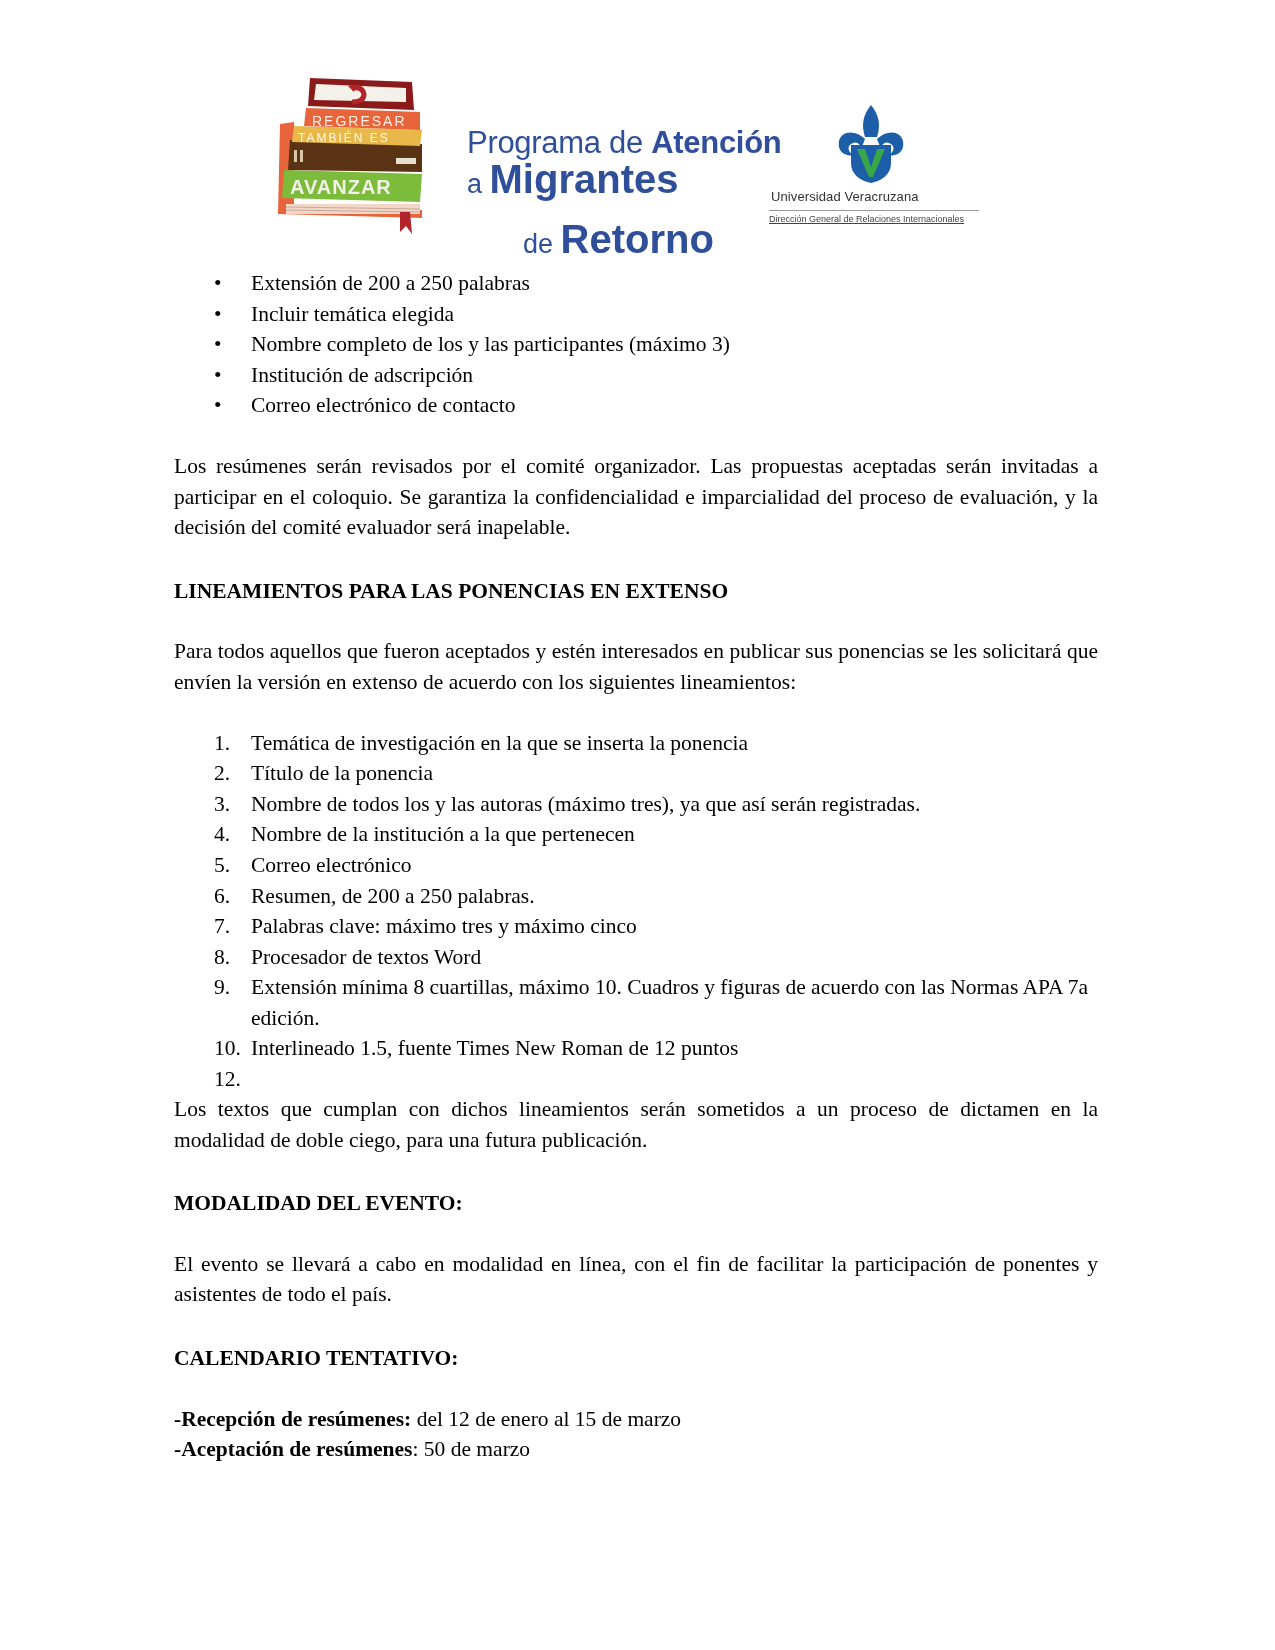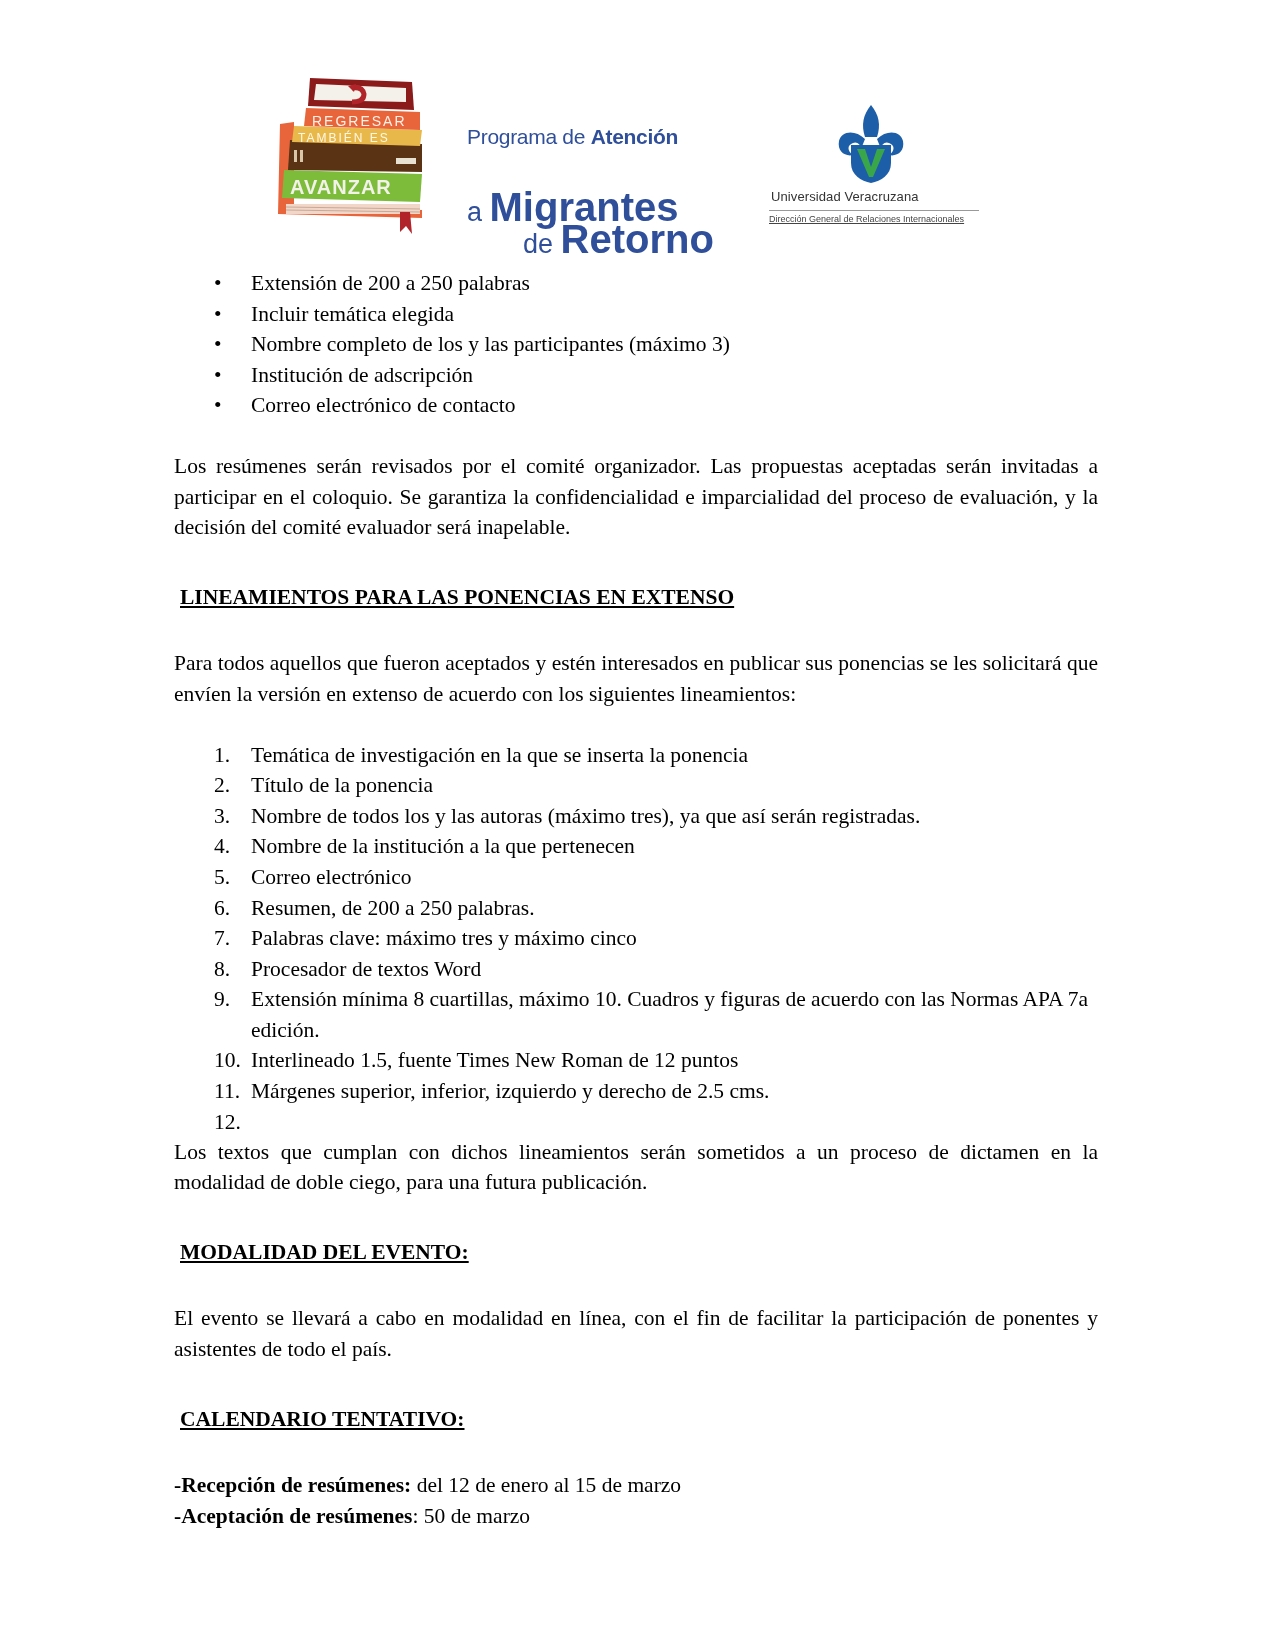--- a/index.html
+++ b/index.html
@@ -2,41 +2,41 @@
 <html><head>
 <meta charset="utf-8">
 <style>
   html, body { margin: 0; padding: 0; background: #ffffff; }
   body { width: 1275px; height: 1650px; position: relative; overflow: hidden;
          font-family: "Liberation Serif", "DejaVu Serif", serif; color: #000; }
   .header { position: absolute; left: 0; top: 0; width: 1275px; height: 250px; }
   .books { position: absolute; left: 272px; top: 76px; width: 158px; height: 160px; }
   .program { position: absolute; left: 467px; top: 125px; color: #2f4f9b;
              font-family: "Liberation Sans", "DejaVu Sans", sans-serif; }
-  .program .l1 { position: absolute; left: 0; top: 0; white-space: nowrap; font-size: 21px; letter-spacing: -0.3px; }
-  .program .l2 { position: absolute; left: 0; top: 32px; white-space: nowrap; font-size: 27px; margin-top: 28px; }
+  .program .l1 { position: absolute; left: 0; top: 0; white-space: nowrap; font-size: 31px; letter-spacing: -0.3px; }
+  .program .l2 { position: absolute; left: 0; top: 32px; white-space: nowrap; font-size: 27px; }
   .program .l2 b { font-size: 40px; }
   .program .l3 { position: absolute; left: 56px; top: 92px; white-space: nowrap; font-size: 27px; }
   .program .l3 b { font-size: 40px; }
   .program b { font-weight: bold; }
   .uv { position: absolute; left: 765px; top: 105px; width: 230px; height: 130px; }
   .uv-name { position: absolute; left: 6px; top: 84px; font-family: "Liberation Sans", "DejaVu Sans", sans-serif;
              font-size: 13px; color: #333; white-space: nowrap; letter-spacing: 0.1px; }
   .uv-line { position: absolute; left: 4px; top: 105px; width: 210px; height: 1px; background: #999; }
   .uv-sub { position: absolute; left: 4px; top: 109px; font-family: "Liberation Sans", "DejaVu Sans", sans-serif;
             font-size: 9px; color: #444; white-space: nowrap; text-decoration: underline; }
 
   .content { position: absolute; left: 174px; top: 268px; width: 924px; font-size: 21.5px; line-height: 30.6px; }
   ul.bullets { list-style: none; margin: 0; padding: 0; }
   ul.bullets li { position: relative; padding-left: 77px; }
   ul.bullets li .dot { position: absolute; left: 40px; top: 0; }
   p { margin: 0; text-align: justify; }
   .gap-s { height: 30px; }
   .gap-m { height: 33px; }
-  h2 { margin: 6px; font-size: 21.5px; font-weight: bold; line-height: 30.6px; text-decoration: underline; }
+  h2 { margin: 0; font-size: 21.5px; font-weight: bold; line-height: 30.6px; }
   ol.nums { list-style: none; margin: 0; padding: 0; }
   ol.nums li { position: relative; padding-left: 77px; }
   ol.nums li .num { position: absolute; left: 40px; top: 0; }
   .cal-line b { font-weight: bold; }
 </style>
 </head>
 <body>
 
 <div class="header">
 
@@ -118,21 +118,20 @@
     <li><span class="num">1.</span><span>Temática de investigación en la que se inserta la ponencia</span></li>
     <li><span class="num">2.</span><span>Título de la ponencia</span></li>
     <li><span class="num">3.</span><span>Nombre de todos los y las autoras (máximo tres), ya que así serán registradas.</span></li>
     <li><span class="num">4.</span><span>Nombre de la institución a la que pertenecen</span></li>
     <li><span class="num">5.</span><span>Correo electrónico</span></li>
     <li><span class="num">6.</span><span>Resumen, de 200 a 250 palabras.</span></li>
     <li><span class="num">7.</span><span>Palabras clave: máximo tres y máximo cinco</span></li>
     <li><span class="num">8.</span><span>Procesador de textos Word</span></li>
     <li><span class="num">9.</span><span>Extensión mínima 8 cuartillas, máximo 10. Cuadros y figuras de acuerdo con las Normas APA 7a edición.</span></li>
     <li><span class="num">10.</span><span>Interlineado 1.5, fuente Times New Roman de 12 puntos</span></li>
-    <li><span class="num">11.</span><span>Márgenes superior, inferior, izquierdo y derecho de 2.5 cms.</span></li>
     <li><span class="num">12.</span></li>
   </ol>
 
   <div class="gap-s"></div>
   <p>Los textos que cumplan con dichos lineamientos serán sometidos a un proceso de dictamen en la modalidad de doble ciego, para una futura publicación.</p>
 
   <div class="gap-m"></div>
   <h2>MODALIDAD DEL EVENTO:</h2>
   <div class="gap-s"></div>
   <p>El evento se llevará a cabo en modalidad en línea, con el fin de facilitar la participación de ponentes y asistentes de todo el país.</p>

